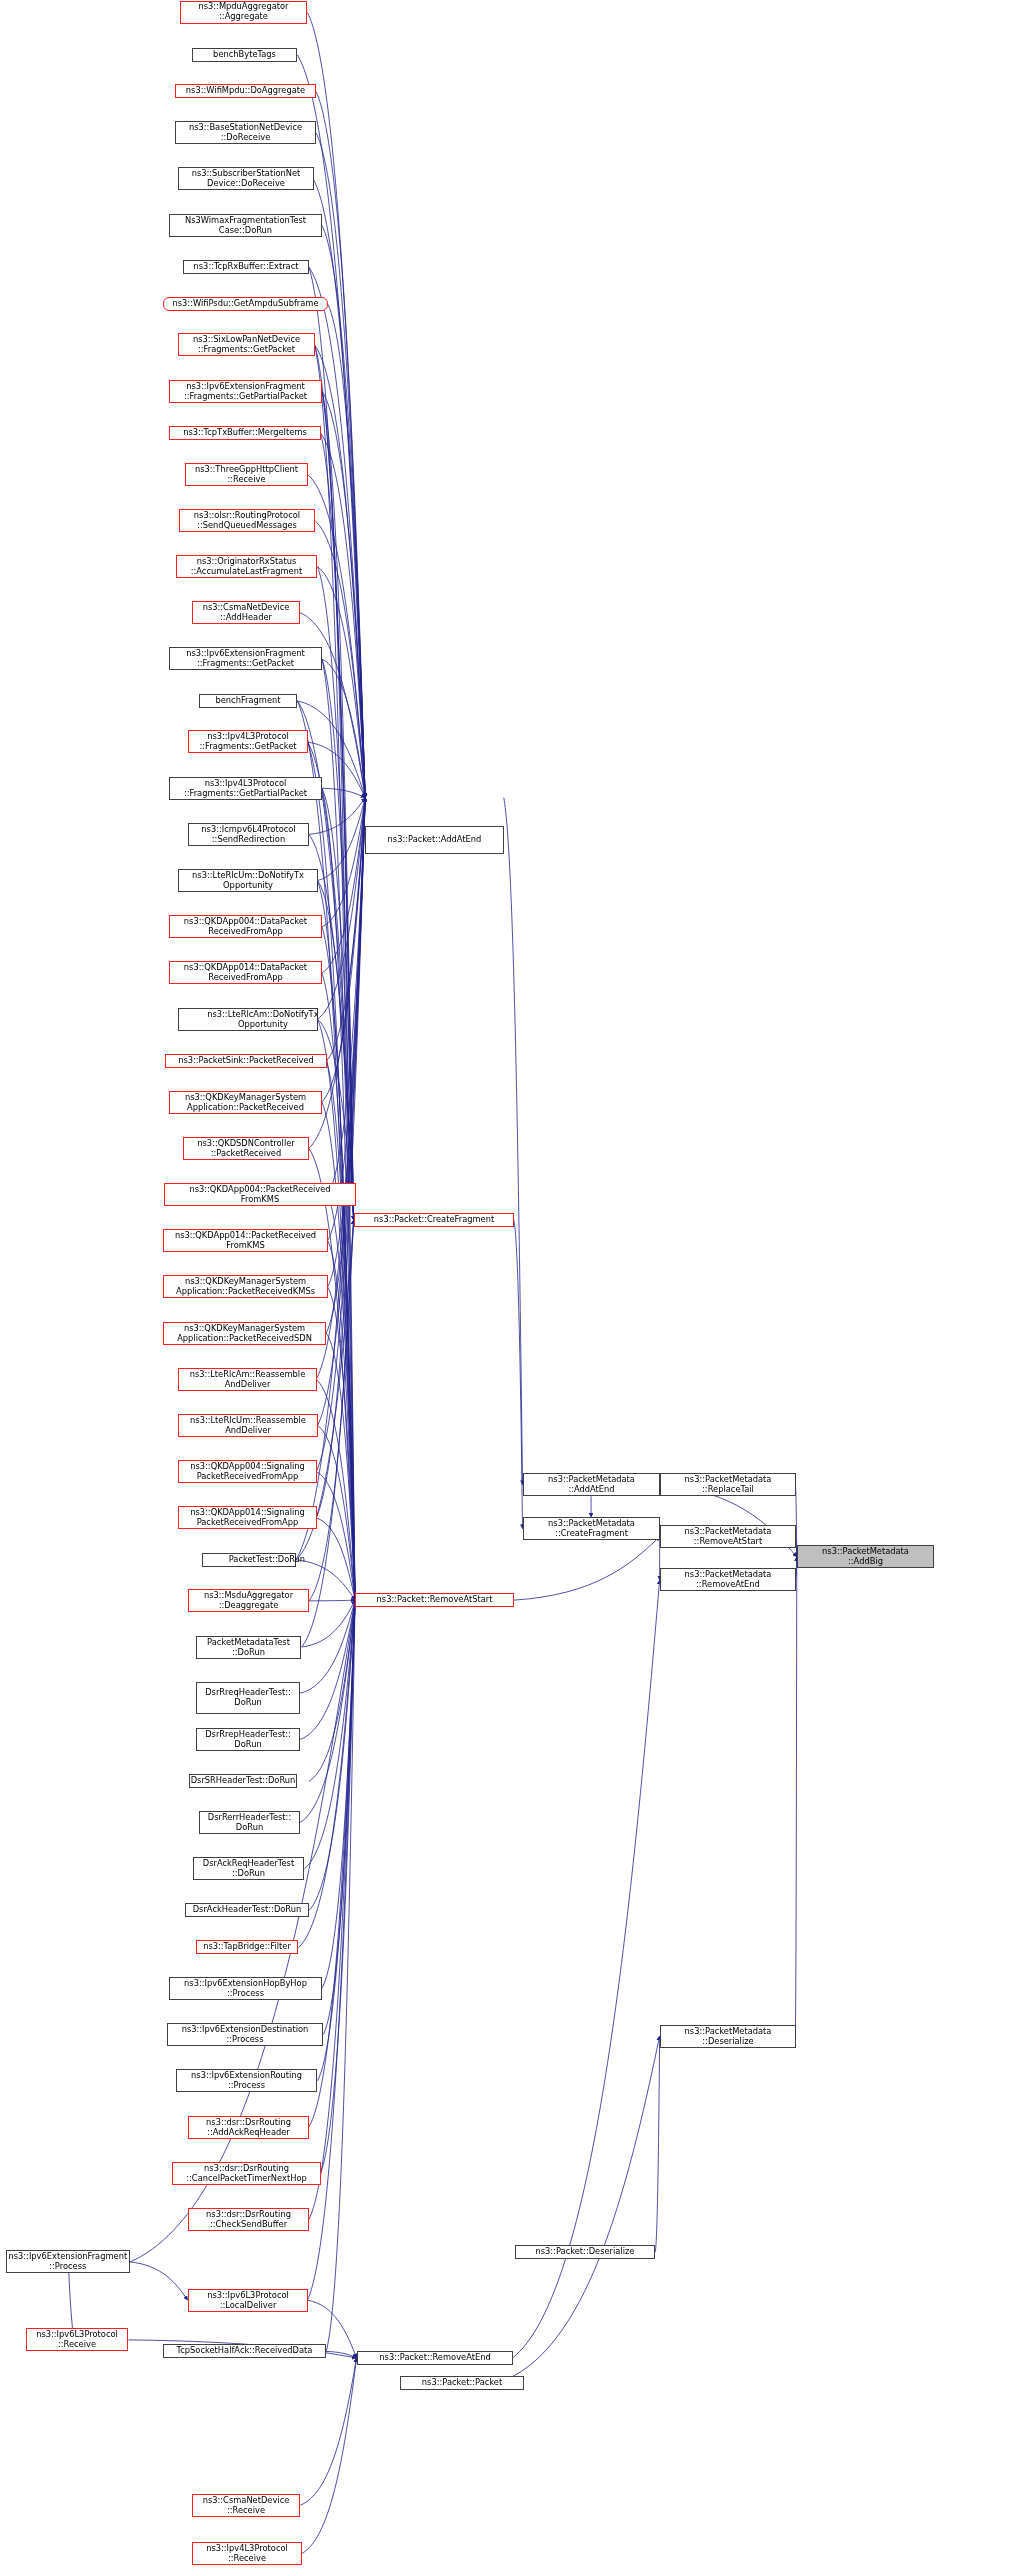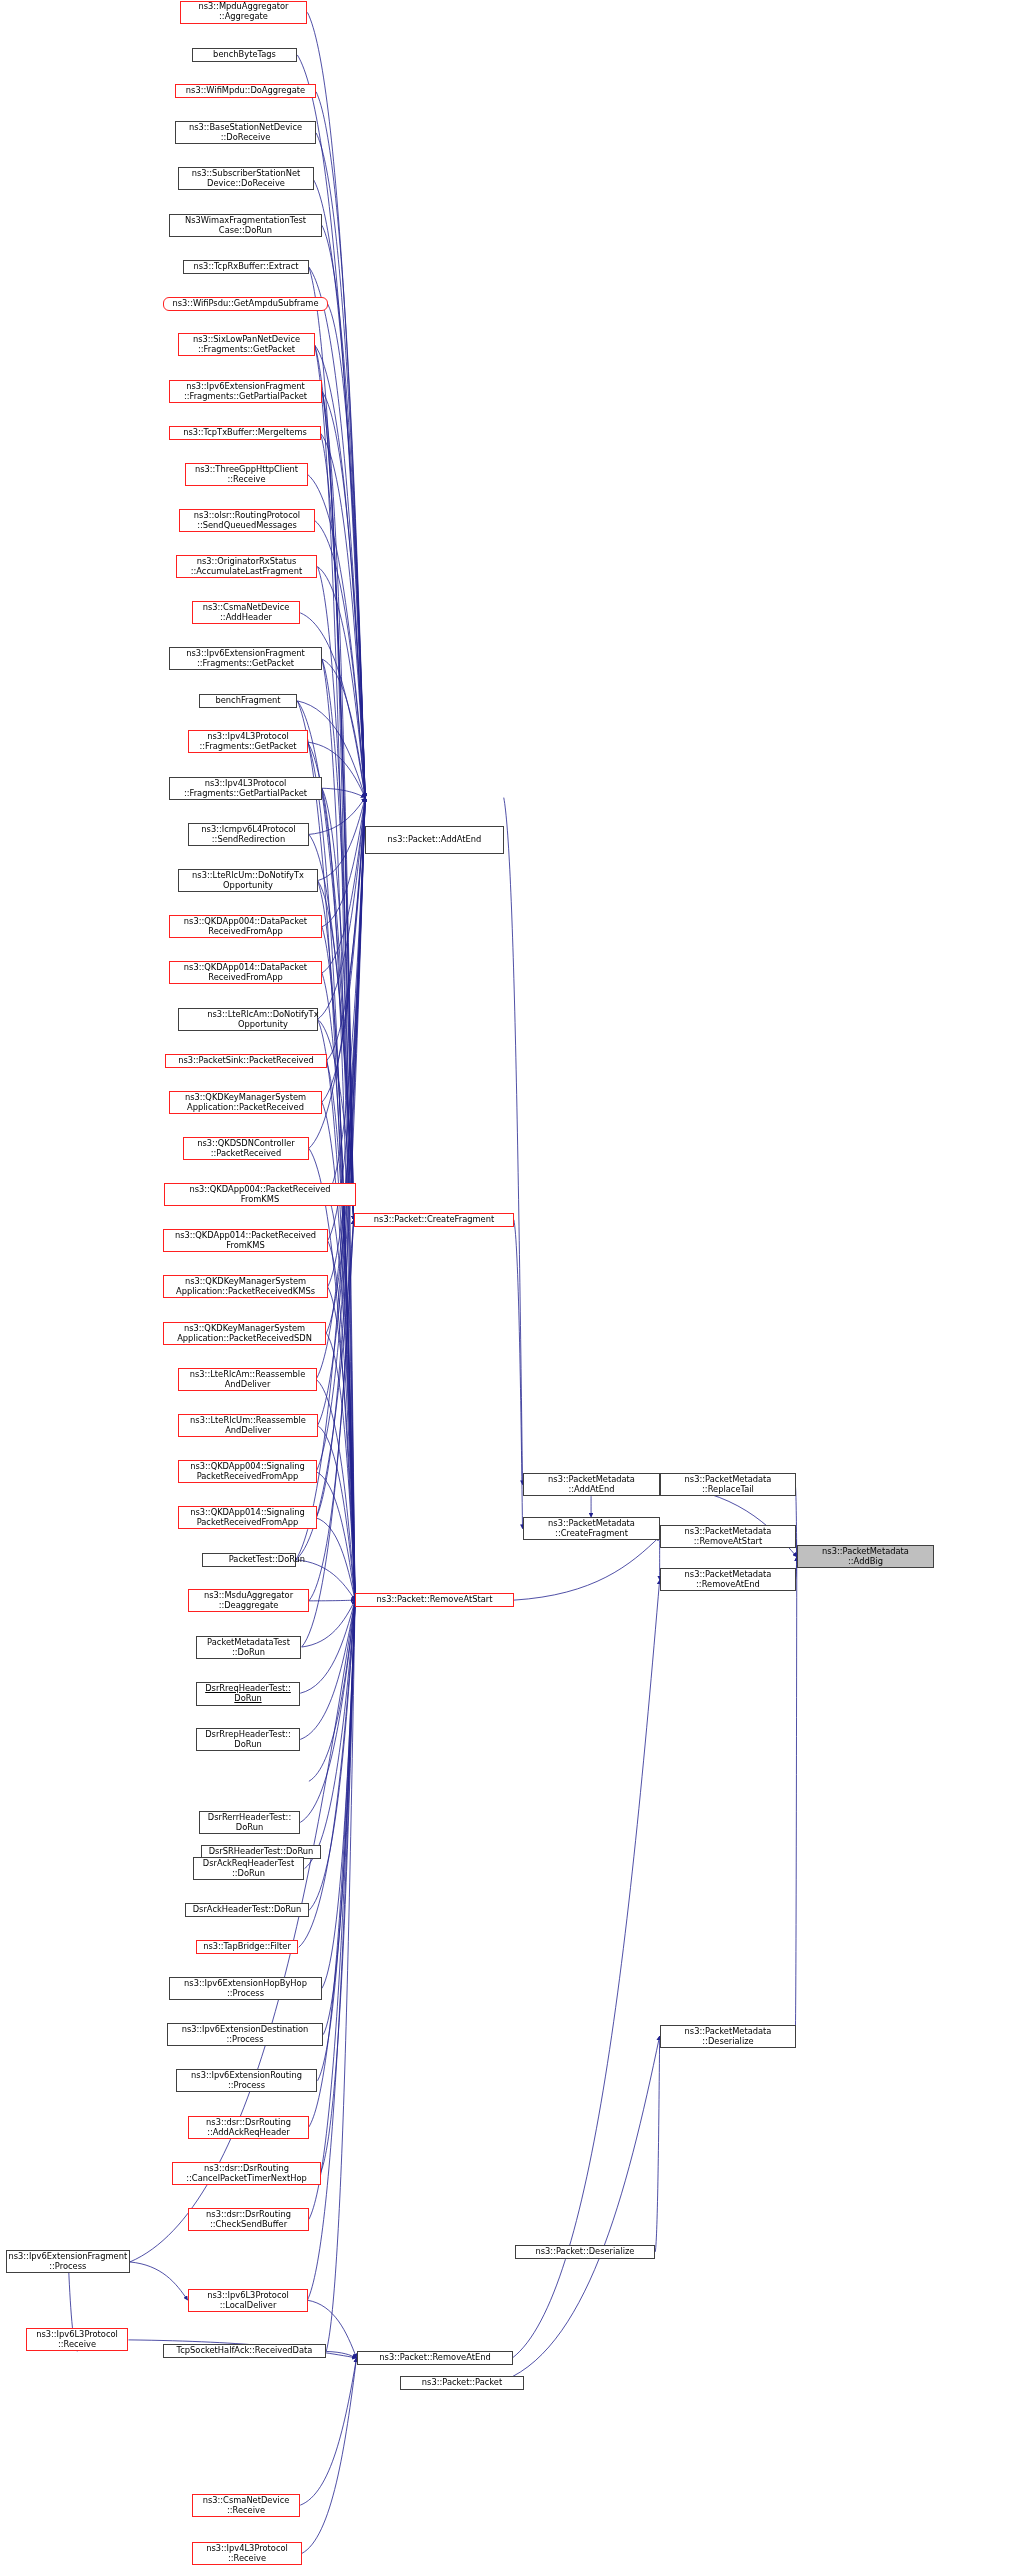--- a/index.html
+++ b/index.html
@@ -201,25 +201,25 @@
 AndDeliver</div>
       <div class="node red" style="left: 178px; top: 1460px; width: 139px; height: 23px;">ns3::QKDApp004::Signaling
 PacketReceivedFromApp</div>
       <div class="node red" style="left: 178px; top: 1506px; width: 139px; height: 23px;">ns3::QKDApp014::Signaling
 PacketReceivedFromApp</div>
       <div class="node" style="left: 202px; top: 1553px; width: 94px; height: 14.4px; padding-left: 38px;">PacketTest::DoRun</div>
       <div class="node red" style="left: 188px; top: 1589px; width: 121px; height: 23px;">ns3::MsduAggregator
 ::Deaggregate</div>
       <div class="node" style="left: 196px; top: 1636px; width: 105px; height: 23px;">PacketMetadataTest
 ::DoRun</div>
-      <div class="node" style="left: 196px; top: 1682px; width: 104px; height: 24px; text-decoration: underline;">DsrRreqHeaderTest::
+      <div class="node" style="left: 196px; top: 1682px; width: 104px; height: 32px;">DsrRreqHeaderTest::
 DoRun</div>
       <div class="node" style="left: 196px; top: 1728px; width: 104px; height: 23px;">DsrRrepHeaderTest::
 DoRun</div>
-      <div class="node" style="left: 189px; top: 1845px; width: 120px; height: 14.4px; margin-left: 12px;">DsrSRHeaderTest::DoRun</div>
+      <div class="node" style="left: 189px; top: 1774px; width: 108px; height: 14.4px;">DsrSRHeaderTest::DoRun</div>
       <div class="node" style="left: 199px; top: 1811px; width: 101px; height: 23px;">DsrRerrHeaderTest::
 DoRun</div>
       <div class="node" style="left: 193px; top: 1857px; width: 111px; height: 23px;">DsrAckReqHeaderTest
 ::DoRun</div>
       <div class="node" style="left: 185px; top: 1903px; width: 124px; height: 14.4px;">DsrAckHeaderTest::DoRun</div>
       <div class="node red" style="left: 196px; top: 1940px; width: 102px; height: 14.4px;">ns3::TapBridge::Filter</div>
       <div class="node" style="left: 169px; top: 1977px; width: 153px; height: 23px;">ns3::Ipv6ExtensionHopByHop
 ::Process</div>
       <div class="node" style="left: 167px; top: 2023px; width: 156px; height: 23px;">ns3::Ipv6ExtensionDestination
 ::Process</div>

